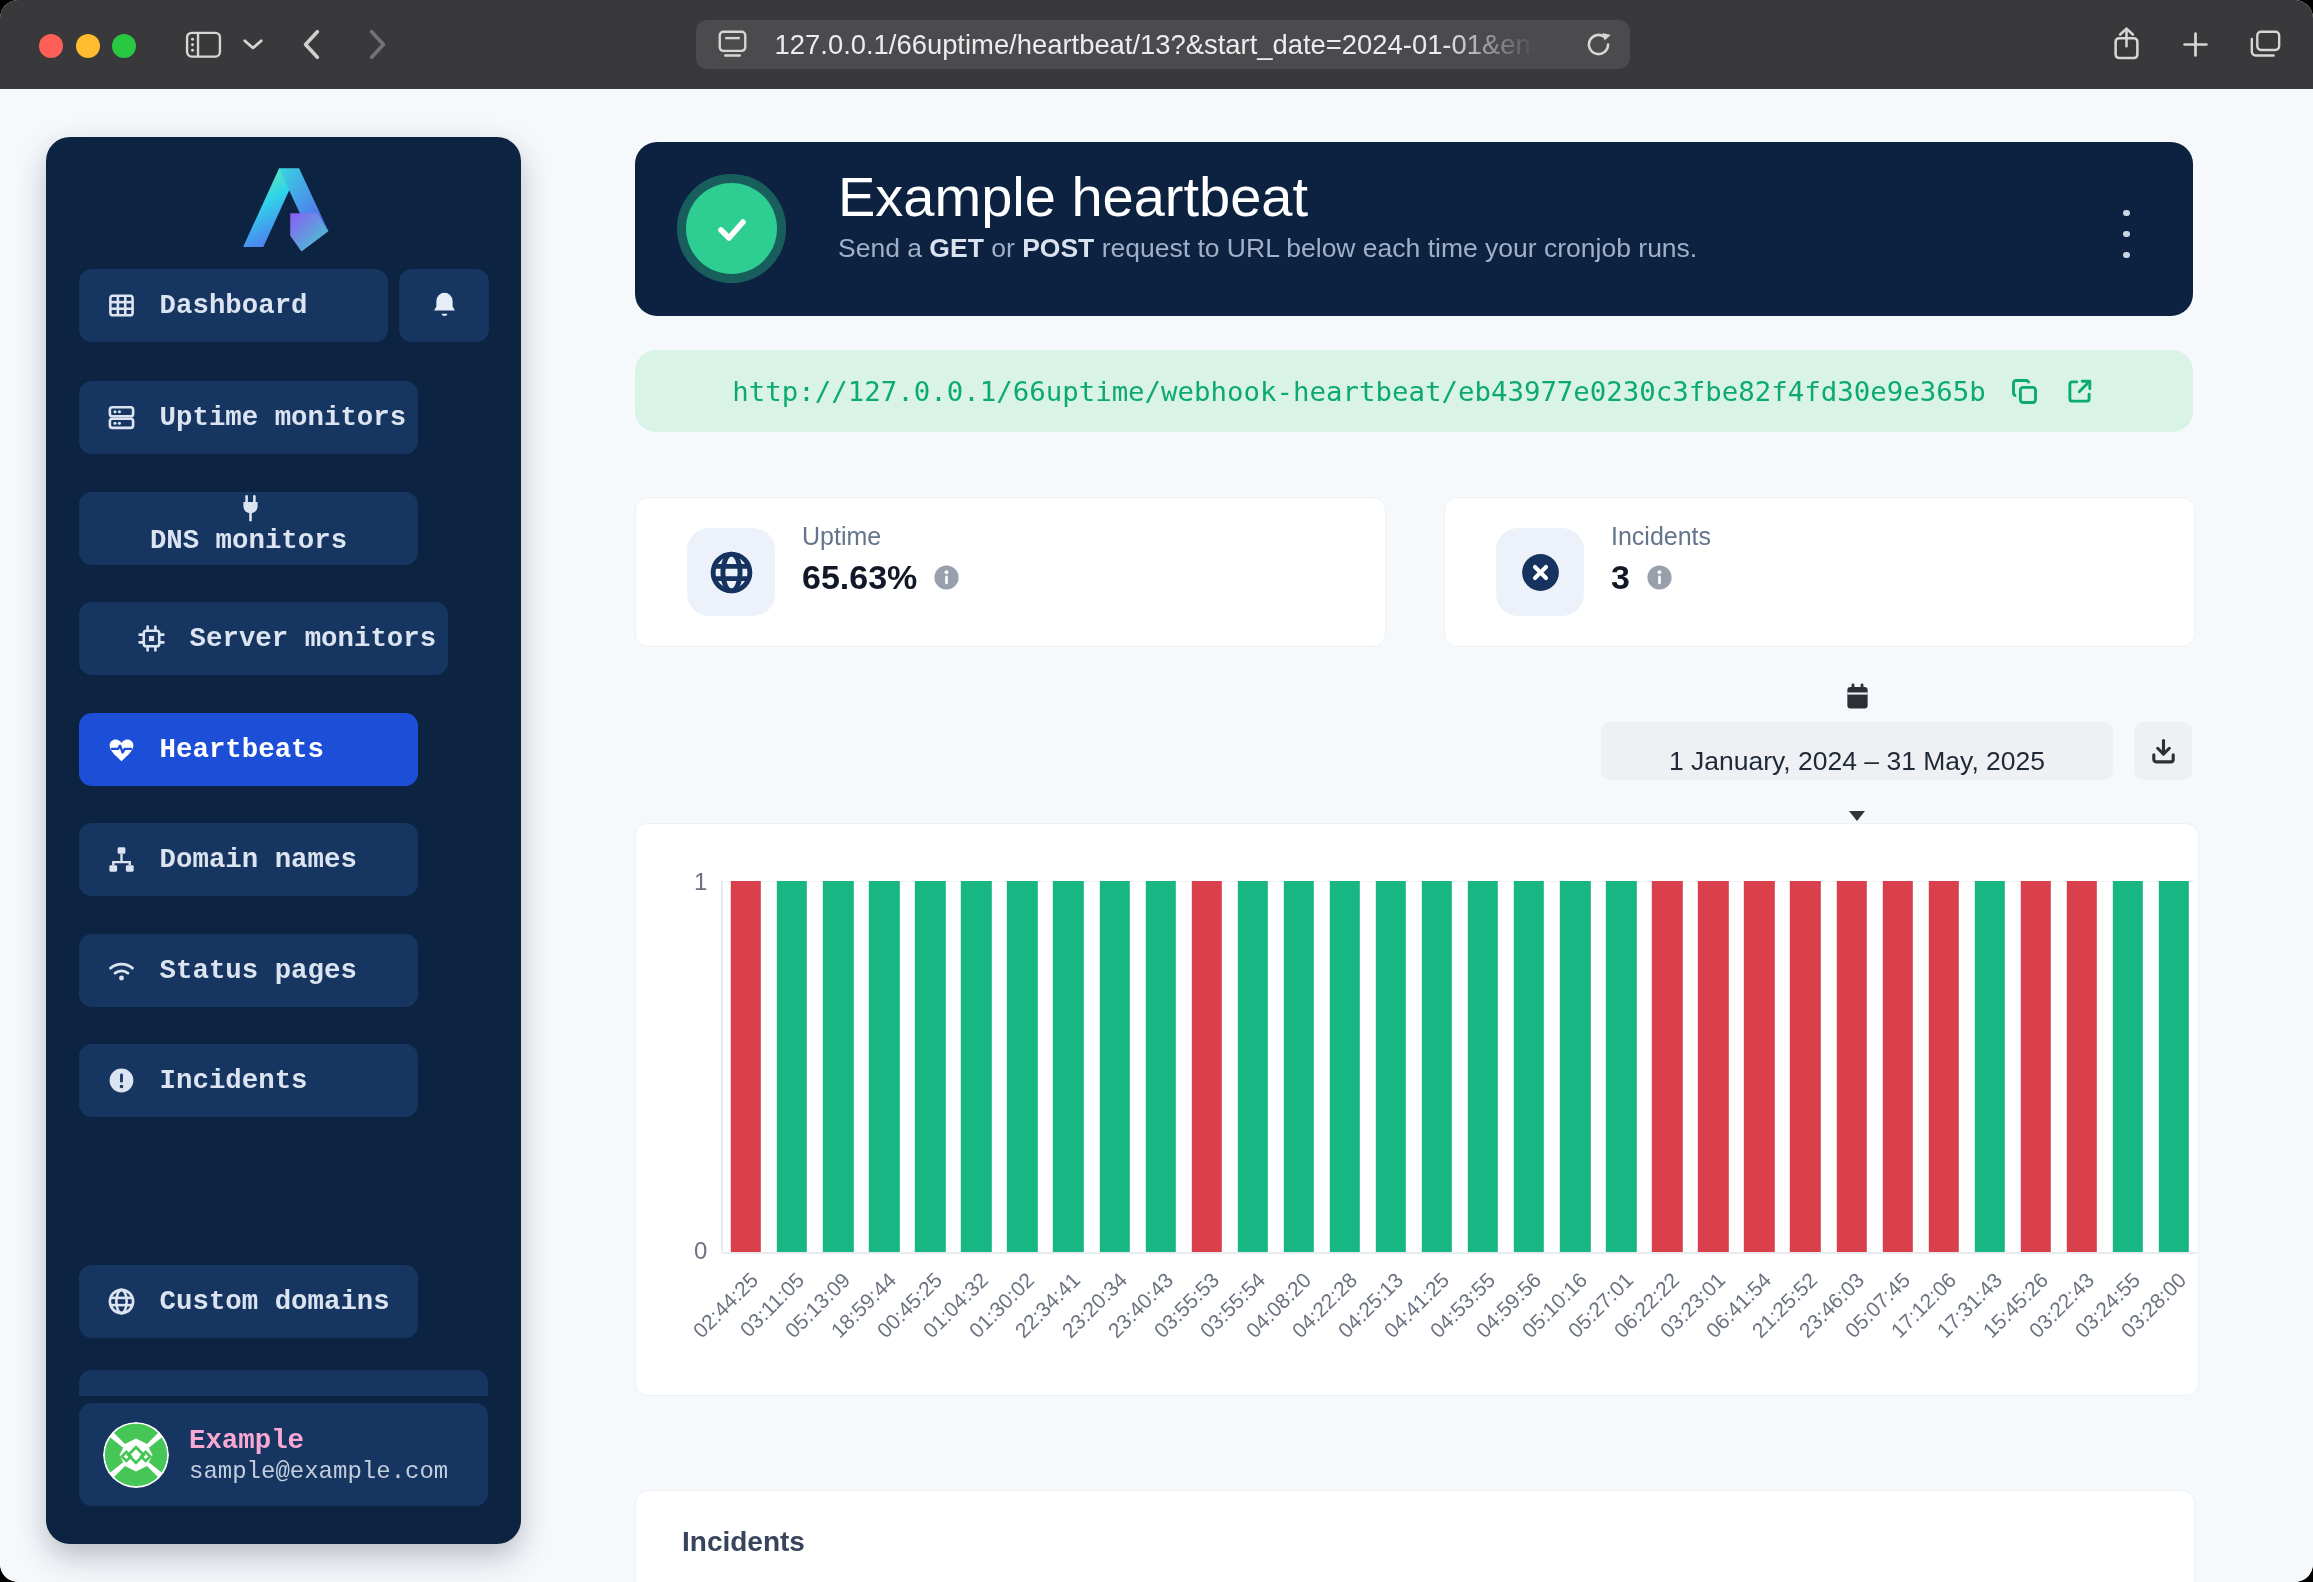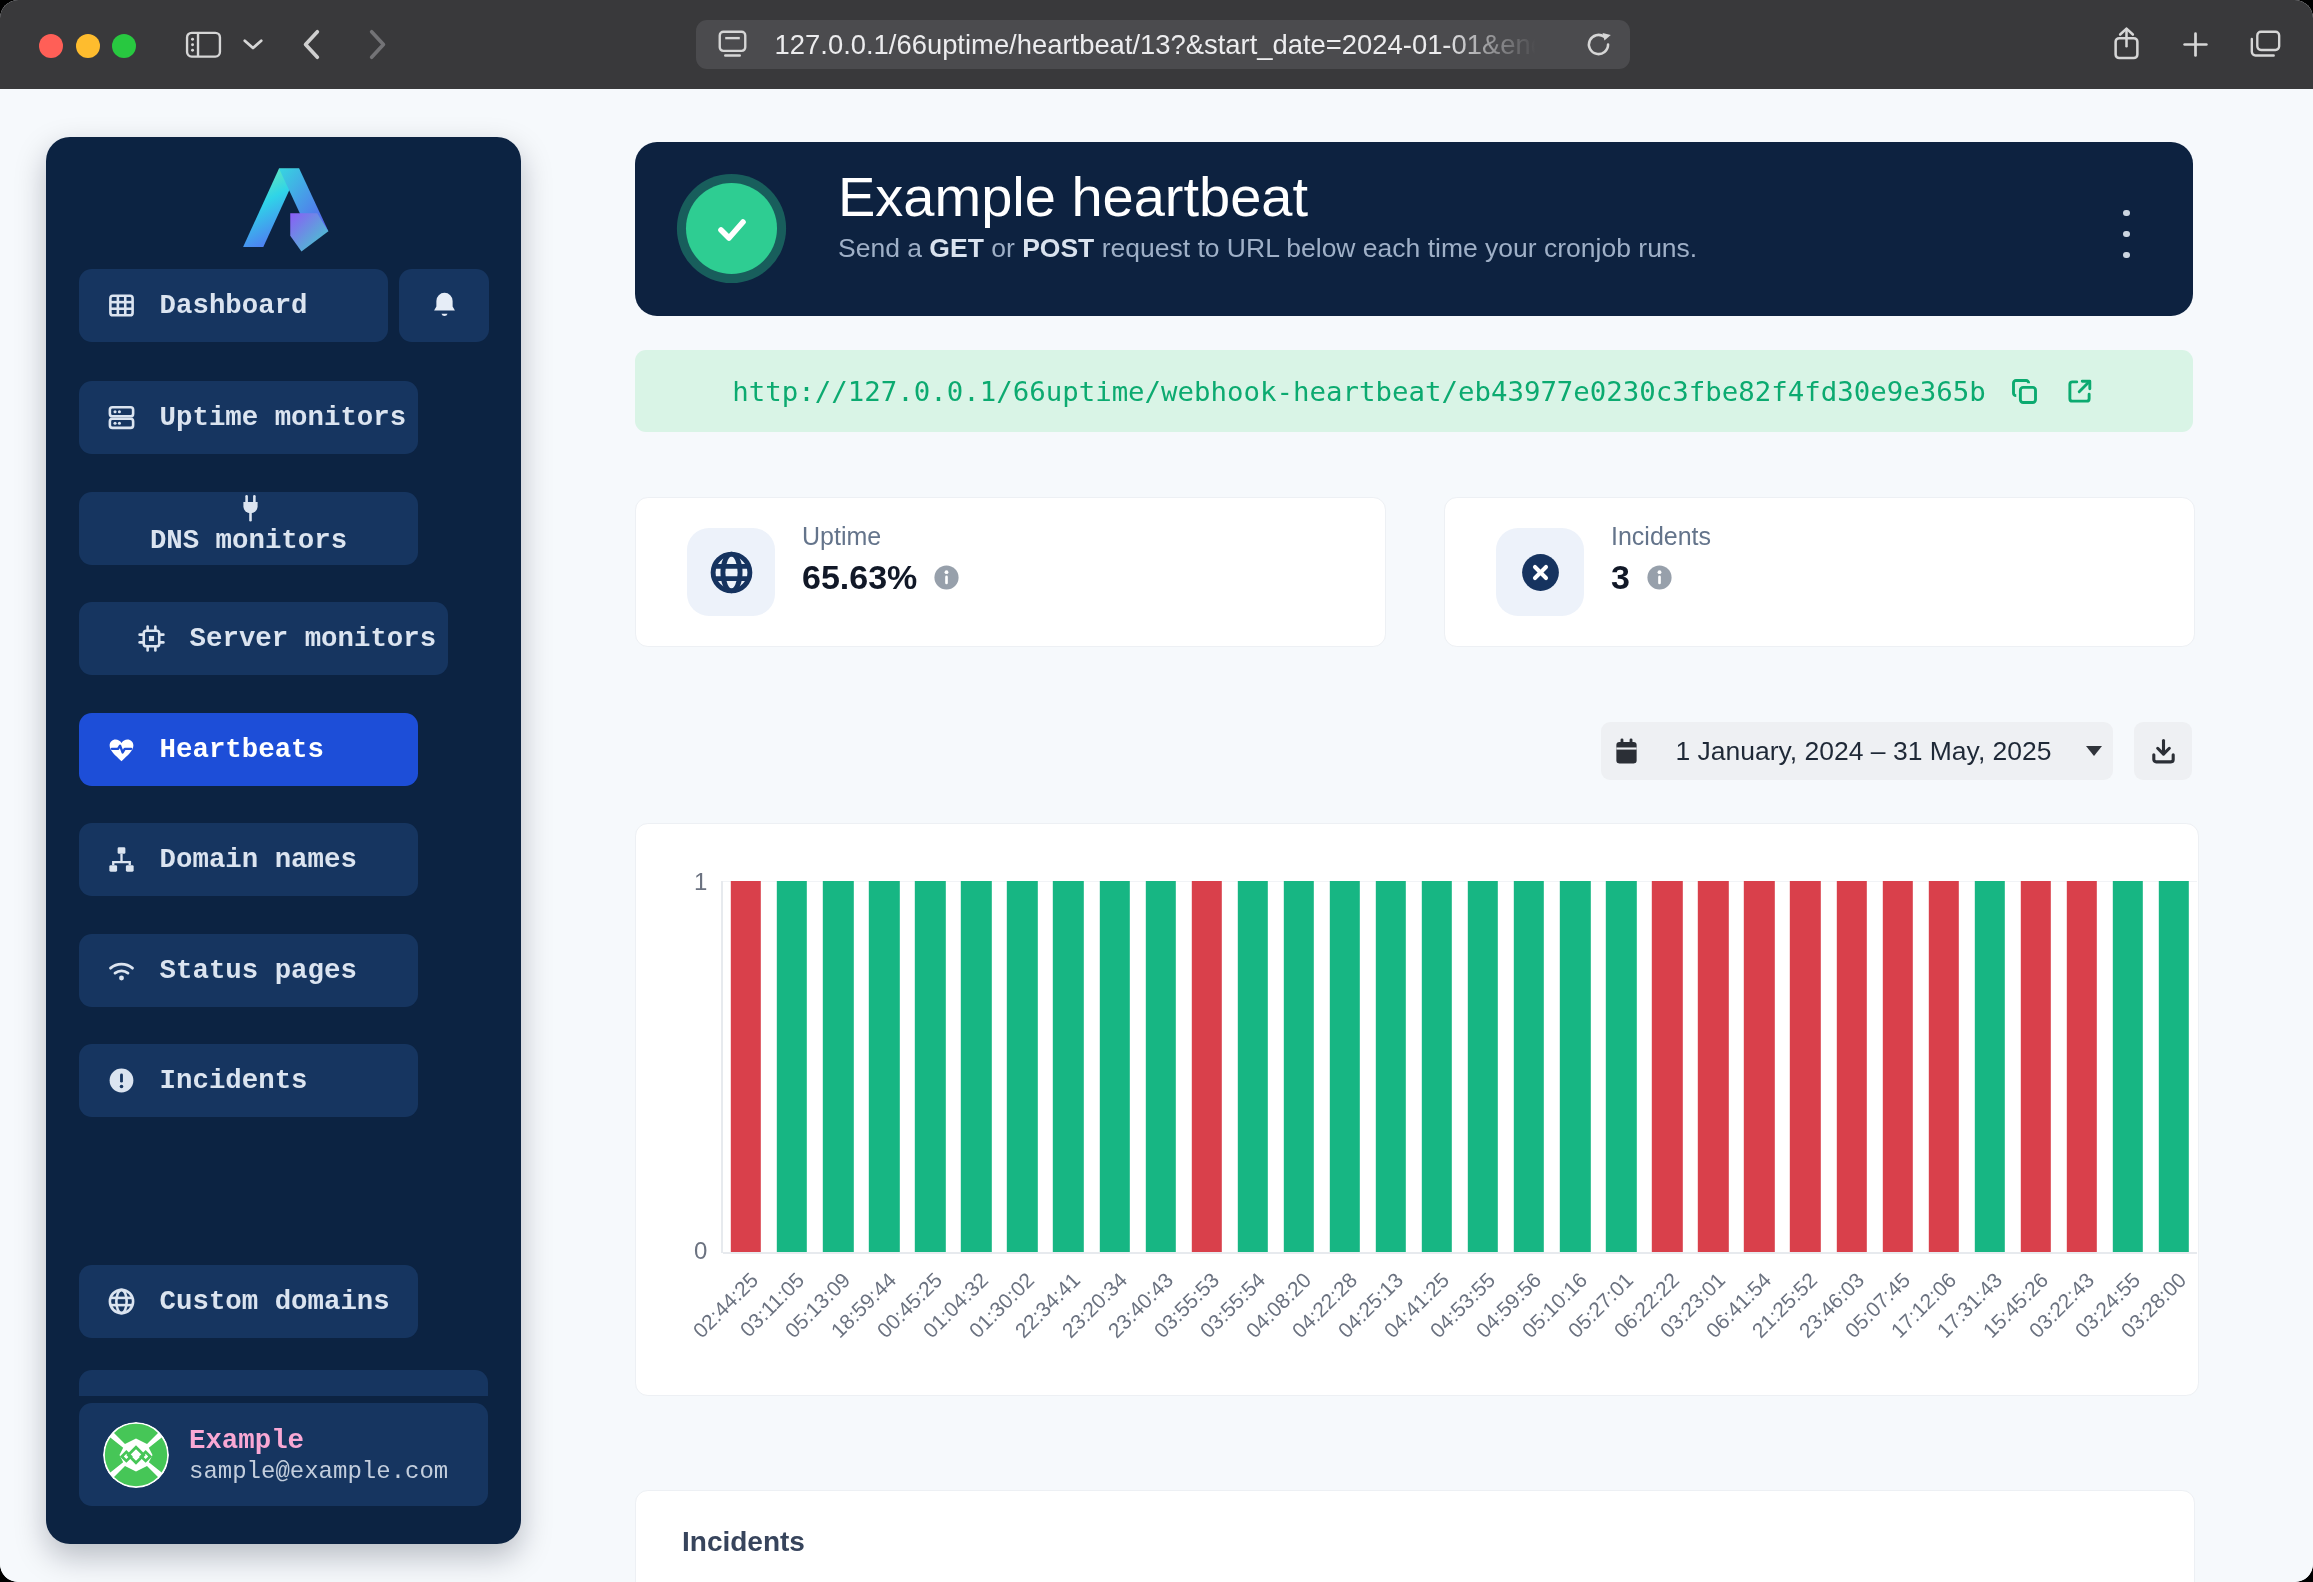--- a/index.html
+++ b/index.html
@@ -38,32 +38,32 @@
   .card{position:absolute;background:#fff;border:0.9px solid #edf0f4;border-radius:12.8px;}
   .hero{position:absolute;left:635px;top:53px;width:1558px;height:174px;background:#0d2240;border-radius:22px;}
   .checkwrap{position:absolute;left:51px;top:41px;width:91px;height:91px;border-radius:50%;
     background:#2ecd92;box-shadow:0 0 0 9.1px rgba(46,205,146,.35);display:flex;align-items:center;justify-content:center;}
   .herotitle{position:absolute;left:203px;top:22px;font-size:56px;font-weight:400;color:#fff;}
   .herosub{position:absolute;left:203px;top:91px;font-size:26.5px;color:#9fb0c7;}
   .herosub b{color:#d9e2ee;}
   .kebab{position:absolute;right:48px;top:62px;width:37px;height:49px;display:flex;flex-direction:column;
     align-items:center;justify-content:space-between;padding:5.5px 0;cursor:pointer;}
   .kebab i{width:6.4px;height:6.4px;border-radius:50%;background:#cbd5e1;}
-  .webhook{position:absolute;left:635px;top:261px;width:1558px;height:82px;background:#d9f4e6;border-radius:11px;
+  .webhook{position:absolute;left:635px;top:261px;width:1558px;height:82px;background:#d9f4e6;border-radius:21px;
     display:flex;align-items:center;justify-content:center;gap:22px;}
   .webhookurl{font-family:"DejaVu Sans Mono",monospace;font-size:27.4px;color:#0caa70;}
   .statcard{height:148px;top:408px;}
   .stattile{position:absolute;left:51px;top:30px;width:88px;height:88px;border-radius:22px;background:#edf2fa;
     display:flex;align-items:center;justify-content:center;}
   .statlabel{position:absolute;left:166px;top:24px;font-size:25px;color:#64748b;}
   .statvalrow{position:absolute;left:166px;top:60px;display:flex;align-items:center;gap:14.6px;}
   .statval{font-size:34px;font-weight:700;color:#111827;}
   .daterow-btn{position:absolute;top:633px;height:58px;background:#eef0f3;border-radius:9.1px;cursor:pointer;}
   .datebtn{left:1601px;width:512px;display:flex;align-items:center;justify-content:center;gap:34px;
-    font-size:26.5px;color:#1f2937;}
+    font-size:26.5px;color:#1f2937;flex-direction:column;}
   .caret{width:0;height:0;border-left:8.2px solid transparent;border-right:8.2px solid transparent;border-top:10px solid #30343b;}
   .dlbtn{left:2134px;width:58px;display:flex;align-items:center;justify-content:center;}
   
   .chartcard{left:635px;top:734px;width:1562px;height:571px;}
   .ytick{position:absolute;width:55px;text-align:right;font-size:24px;color:#6b7280;}
   .gridline{position:absolute;left:87px;width:1474px;height:0.9px;background:#f1f3f6;}
   .baseline{position:absolute;left:87px;width:1474px;height:1.8px;background:#e7eaee;}
   .vaxis{position:absolute;left:85px;top:57px;width:1.8px;height:372px;background:#e7eaee;}
   .bars{position:absolute;left:87px;top:57px;width:1474px;height:371px;}
   .bar{position:absolute;bottom:0;transform:translateX(-50%);}

